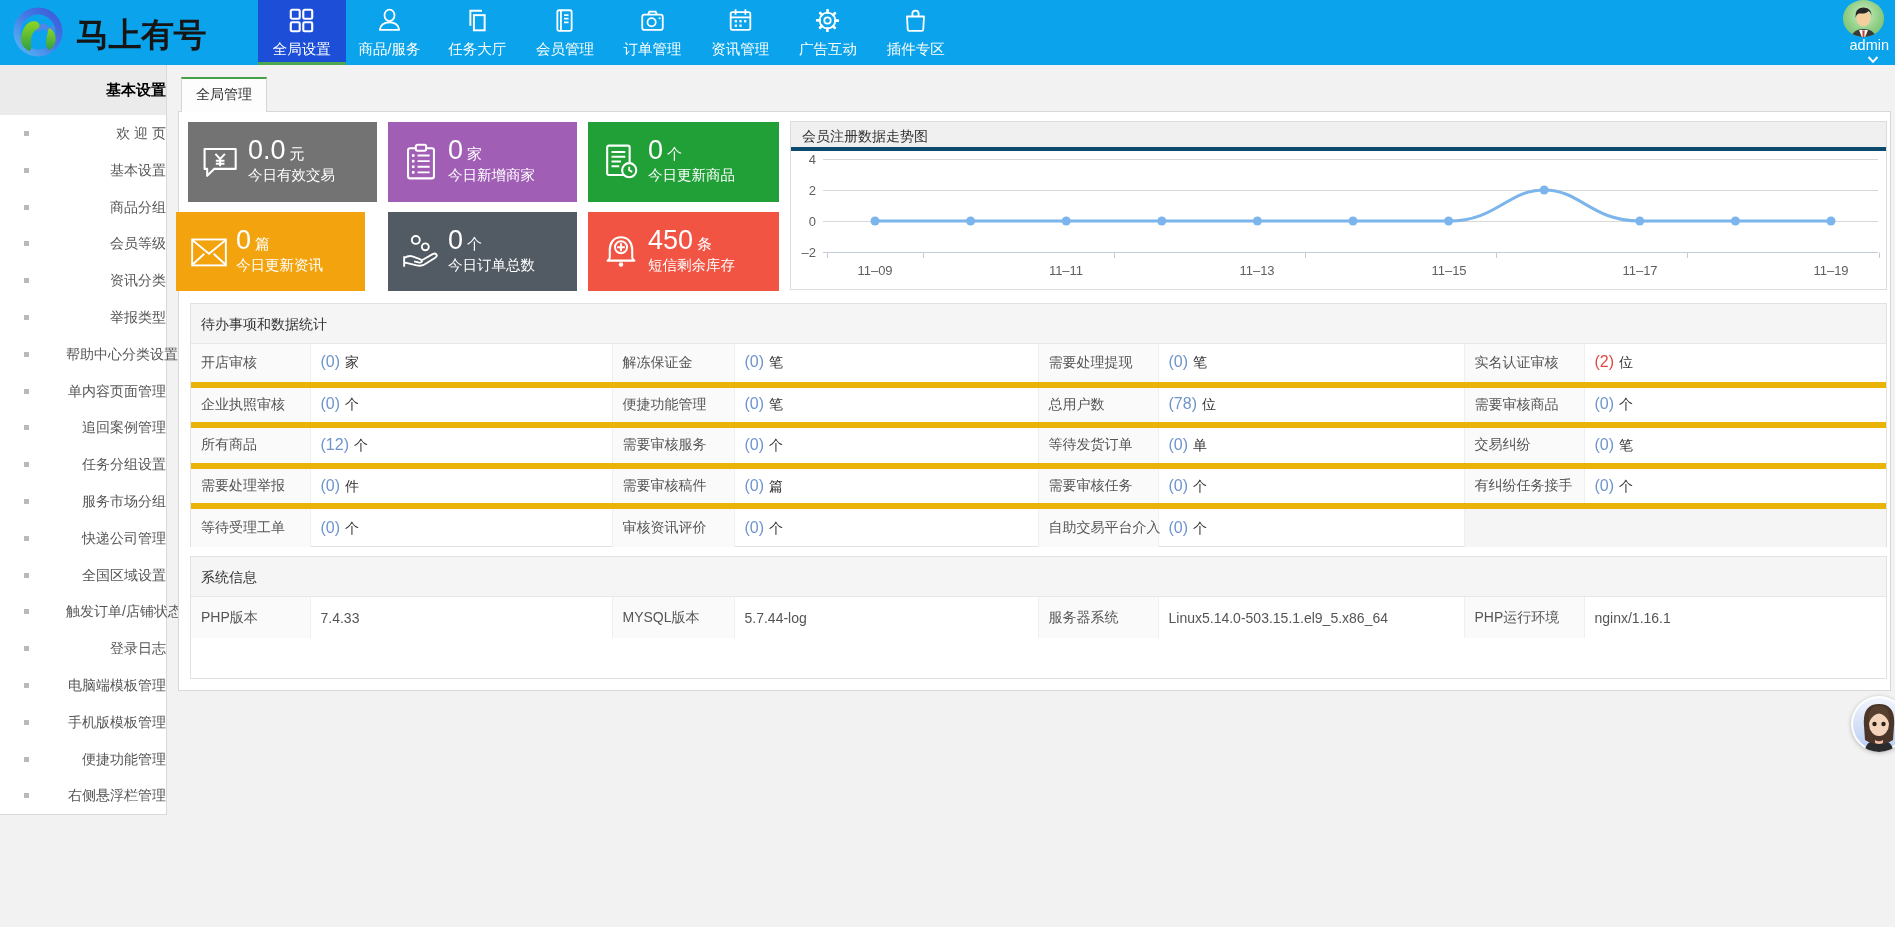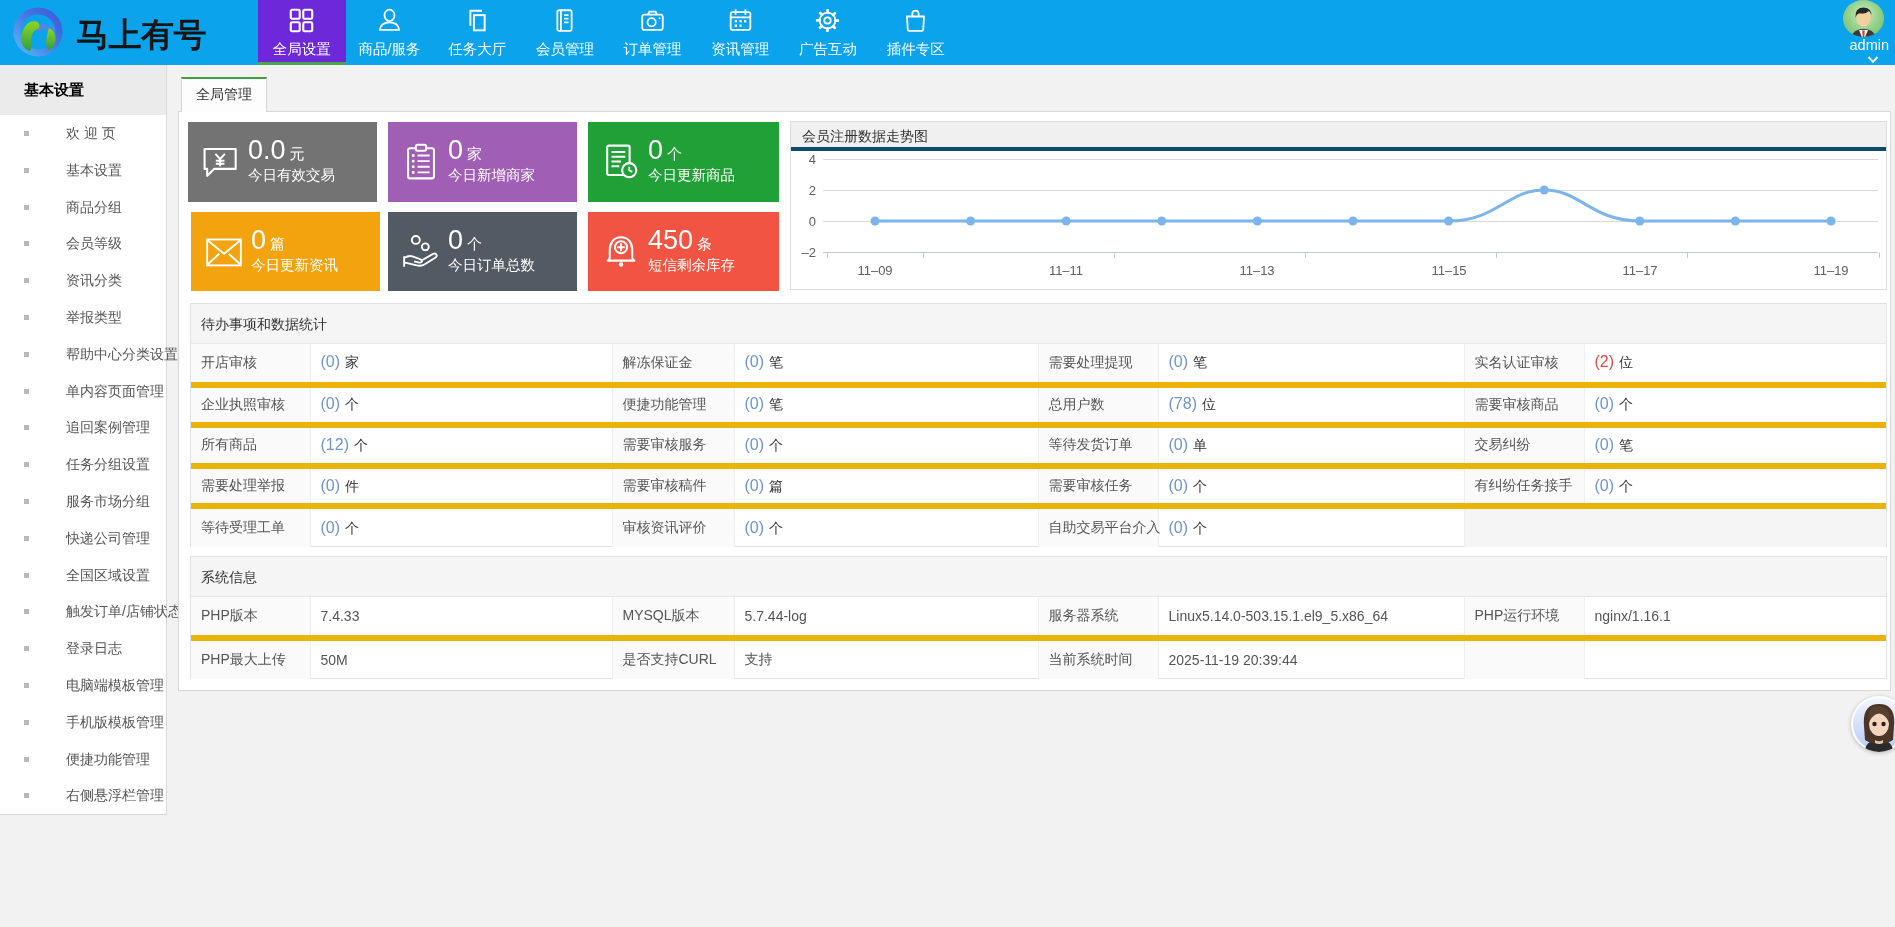--- a/index.html
+++ b/index.html
@@ -7,28 +7,28 @@
 html,body{width:1895px;height:927px;overflow:hidden;}
 body{position:relative;font-family:"Liberation Sans",sans-serif;background:#f2f2f2;}
 
 .header{position:absolute;left:0;top:0;width:1895px;height:65px;background:#0ba4ec;z-index:5;}
 .logo-ic{position:absolute;left:13px;top:7px;width:50px;height:50px;}
 .logo-tx{position:absolute;left:76px;top:13px;font-size:33px;font-weight:900;color:#151515;letter-spacing:-0.5px;font-family:"Liberation Sans",sans-serif;}
 .nav{position:absolute;left:258px;top:0;height:65px;display:flex;}
 .nav-it{width:87.7px;height:65px;color:#fff;text-align:center;position:relative;}
 .nav-it .ic{margin-top:8px;height:25px;}
 .nav-it .tx{font-size:14.5px;margin-top:3px;}
-.nav-it.act{background:#6d28d9;}
+.nav-it.act{background:#1d4ed8;}
 .nav-it.act:after{content:"";position:absolute;left:0;right:0;bottom:0;height:3px;background:#4ca750;}
 .user{position:absolute;right:6px;top:0;height:65px;display:flex;align-items:center;flex-direction:column;}
 .uava{width:41px;height:41px;border-radius:50%;overflow:hidden;background:radial-gradient(circle at 50% 40%,#cdeec4 0%,#8fce85 55%,#6db869 100%);position:relative;}
 .uname{color:#fff;font-size:14.5px;margin-left:12px;}
 .uarr{margin-left:19px;width:14px;height:14px;}
 
-.sidebar{position:absolute;left:0;top:65px;width:167px;height:750px;background:#fff;border-right:1px solid #d9d9d9;border-bottom:1px solid #d9d9d9;}
+.sidebar{position:absolute;left:0;top:65px;width:167px;height:750px;background:#fff;border-right:1px solid #d9d9d9;border-bottom:1px solid #d9d9d9;text-align:right;}
 .side-head{height:50px;background:#ebebeb;line-height:50px;padding-left:24px;font-size:15px;font-weight:bold;color:#000;}
 .side-it{height:36.8px;line-height:36.8px;font-size:14px;color:#565656;position:relative;padding-left:66px;white-space:nowrap;}
 .side-it:before{content:"";position:absolute;left:24px;top:16px;width:5px;height:5px;background:#b9b9b9;}
 
 .tab{position:absolute;left:181px;top:77px;width:86px;height:35px;background:#fdfdfd;border:1px solid #d5d5d5;border-top:2px solid #43a047;border-bottom:none;z-index:3;text-align:center;font-size:14px;color:#333;line-height:31px;}
 .panel{position:absolute;left:178px;top:111px;width:1713px;height:580px;background:#fff;border:1px solid #d8d8d8;z-index:0;}
 
 .card{position:absolute;color:#fff;display:flex;align-items:center;z-index:2;}
 .card .cic{margin-left:14px;width:38px;height:38px;flex:none;}
 .card .ctx{margin-left:8px;position:relative;top:-2px;}
@@ -231,21 +231,21 @@
     <rect x="6" y="3" width="26" height="34" rx="2"></rect>
     <path d="M11,10.5 H27 M11,16 H27 M11,21.5 H22 M11,27 H20" stroke-width="2.2"></path>
     <circle cx="31.5" cy="31.5" r="8.2" fill="#22a038"></circle>
     <path d="M31.5,27.5 V31.5 L35,33.5" stroke-width="2.2"></path>
   </svg>
   <div class="ctx">
       <div class="cv">0<span class="un">个</span></div>
       <div class="cl">今日更新商品</div>
     </div>
 </div>
-<div class="card" style="left:191px;top:212px;width:189px;height:79px;background:#f2a30e;">
+<div class="card" style="left:176px;top:212px;width:189px;height:79px;background:#f2a30e;">
   <svg class="cic" viewBox="0 0 44 44" fill="none" stroke="#fff" stroke-width="2.2">
     <rect x="2.5" y="7.5" width="39" height="30"></rect>
     <path d="M3,8.5 L22,24 L41,8.5"></path>
     <path d="M3,36.5 L16.5,24 M41,36.5 L27.5,24"></path>
   </svg>
   <div class="ctx">
       <div class="cv">0<span class="un">篇</span></div>
       <div class="cl">今日更新资讯</div>
     </div>
 </div>
@@ -398,30 +398,20 @@
         <tr style="height:41px;">
       <td class="lb">PHP版本</td>
           <td class="vl">7.4.33</td>
       <td class="lb">MYSQL版本</td>
           <td class="vl">5.7.44-log</td>
       <td class="lb">服务器系统</td>
           <td class="vl">Linux5.14.0-503.15.1.el9_5.x86_64</td>
       <td class="lb">PHP运行环境</td>
           <td class="vl">nginx/1.16.1</td>
     </tr>
-    <tr style="height:41px;">
-      <td class="lb">PHP最大上传</td>
-          <td class="vl">50M</td>
-      <td class="lb">是否支持CURL</td>
-          <td class="vl">支持</td>
-      <td class="lb">当前系统时间</td>
-          <td class="vl">2025-11-19 20:39:44</td>
-      <td class="lb"></td>
-          <td class="vl"></td>
-    </tr>
   </tbody>
     </table>
 </div>
 
 <div class="fava">
   <svg viewBox="0 0 56 56" width="56" height="56">
     <defs>
       <linearGradient id="fg1" x1="0" y1="0" x2="0" y2="1">
         <stop offset="0%" stop-color="#f2f5fd"></stop>
           <stop offset="100%" stop-color="#b9cdf3"></stop>

